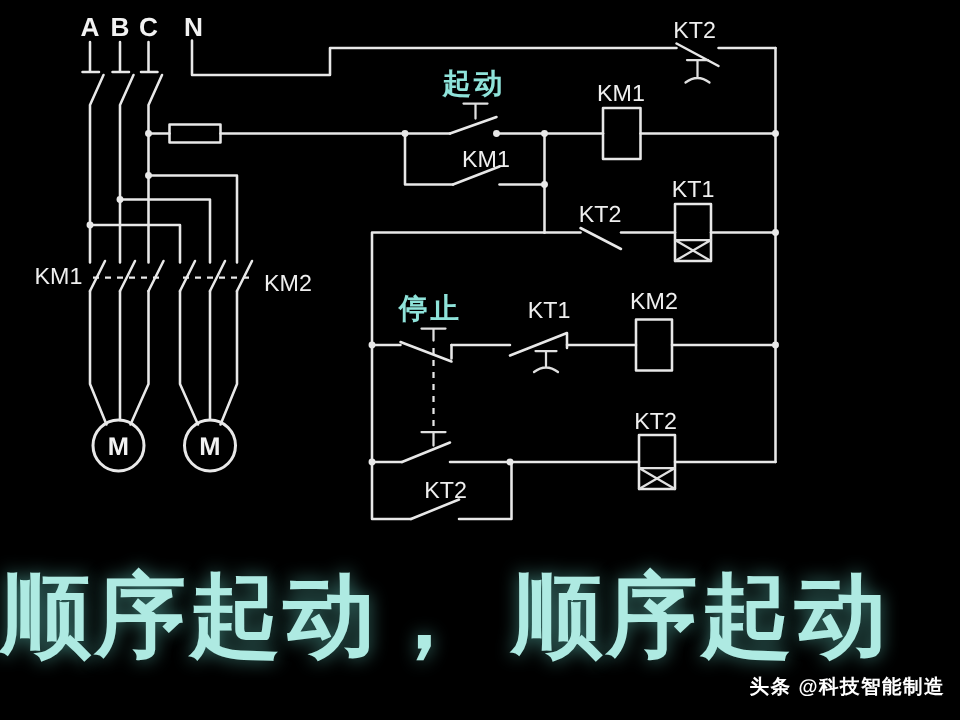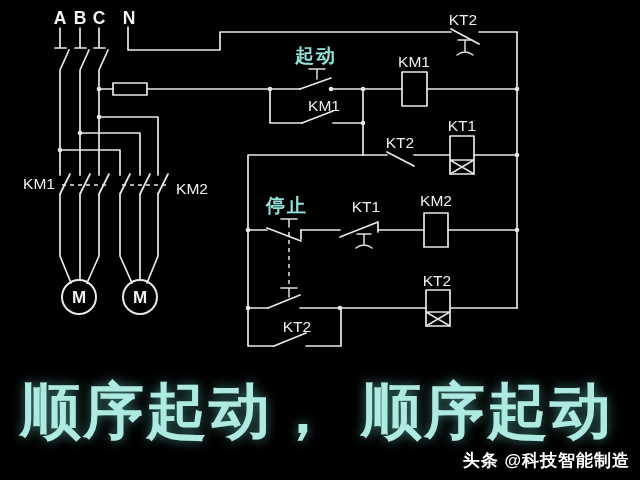--- a/index.html
+++ b/index.html
@@ -10,27 +10,27 @@
   .wire-thin{stroke:#e0e0e0;stroke-width:1.5;fill:none;stroke-linecap:round;}
   .dashed{stroke:#e8e8e8;stroke-width:1.5;fill:none;stroke-dasharray:4 4;}
   .dot{fill:#e8e8e8;stroke:none;}
   .lbl{fill:#efefef;font-family:"Liberation Sans",sans-serif;font-size:15.5px;}
   .lbl-big{fill:#f2f2f2;font-family:"Liberation Sans",sans-serif;font-size:17.5px;font-weight:600;}
   .lbl-cn{fill:#8fe3da;font-family:"Liberation Sans",sans-serif;font-size:19px;font-weight:700;
           letter-spacing:2px;}
   .motor-lbl{fill:#f2f2f2;font-family:"Liberation Sans",sans-serif;font-size:17px;font-weight:700;}
   .mid{text-anchor:middle;}
   .caption{position:absolute;left:0;top:376px;width:640px;display:flex;align-items:flex-start;
-           padding-left:20px;gap:26px;box-sizing:border-box;
+           gap:26px;box-sizing:border-box;
            font-family:"DejaVu Sans","Liberation Sans",sans-serif;
            font-size:61px;font-weight:700;line-height:1.15;color:#aeeae2;
            text-shadow:0 0 12px rgba(110,220,207,.55),0 3px 6px rgba(0,0,0,.85);
            letter-spacing:2px;white-space:nowrap;}
   .watermark{position:absolute;top:449px;right:10px;color:#ffffff;
-             font-family:"Liberation Sans",sans-serif;font-size:17px;font-weight:700;
+             font-family:"Liberation Sans",sans-serif;font-size:13px;font-weight:700;
              letter-spacing:1px;white-space:nowrap;}
 </style>
 </head>
 <body>
 
 <div class="stage">
   <svg width="640" height="480" viewBox="0 0 640 480">
 
     <g>
       <path class="wire" d="M60,28 V48 M55,48 H66 M60,70 L69,50 M60,70 V175"></path>

